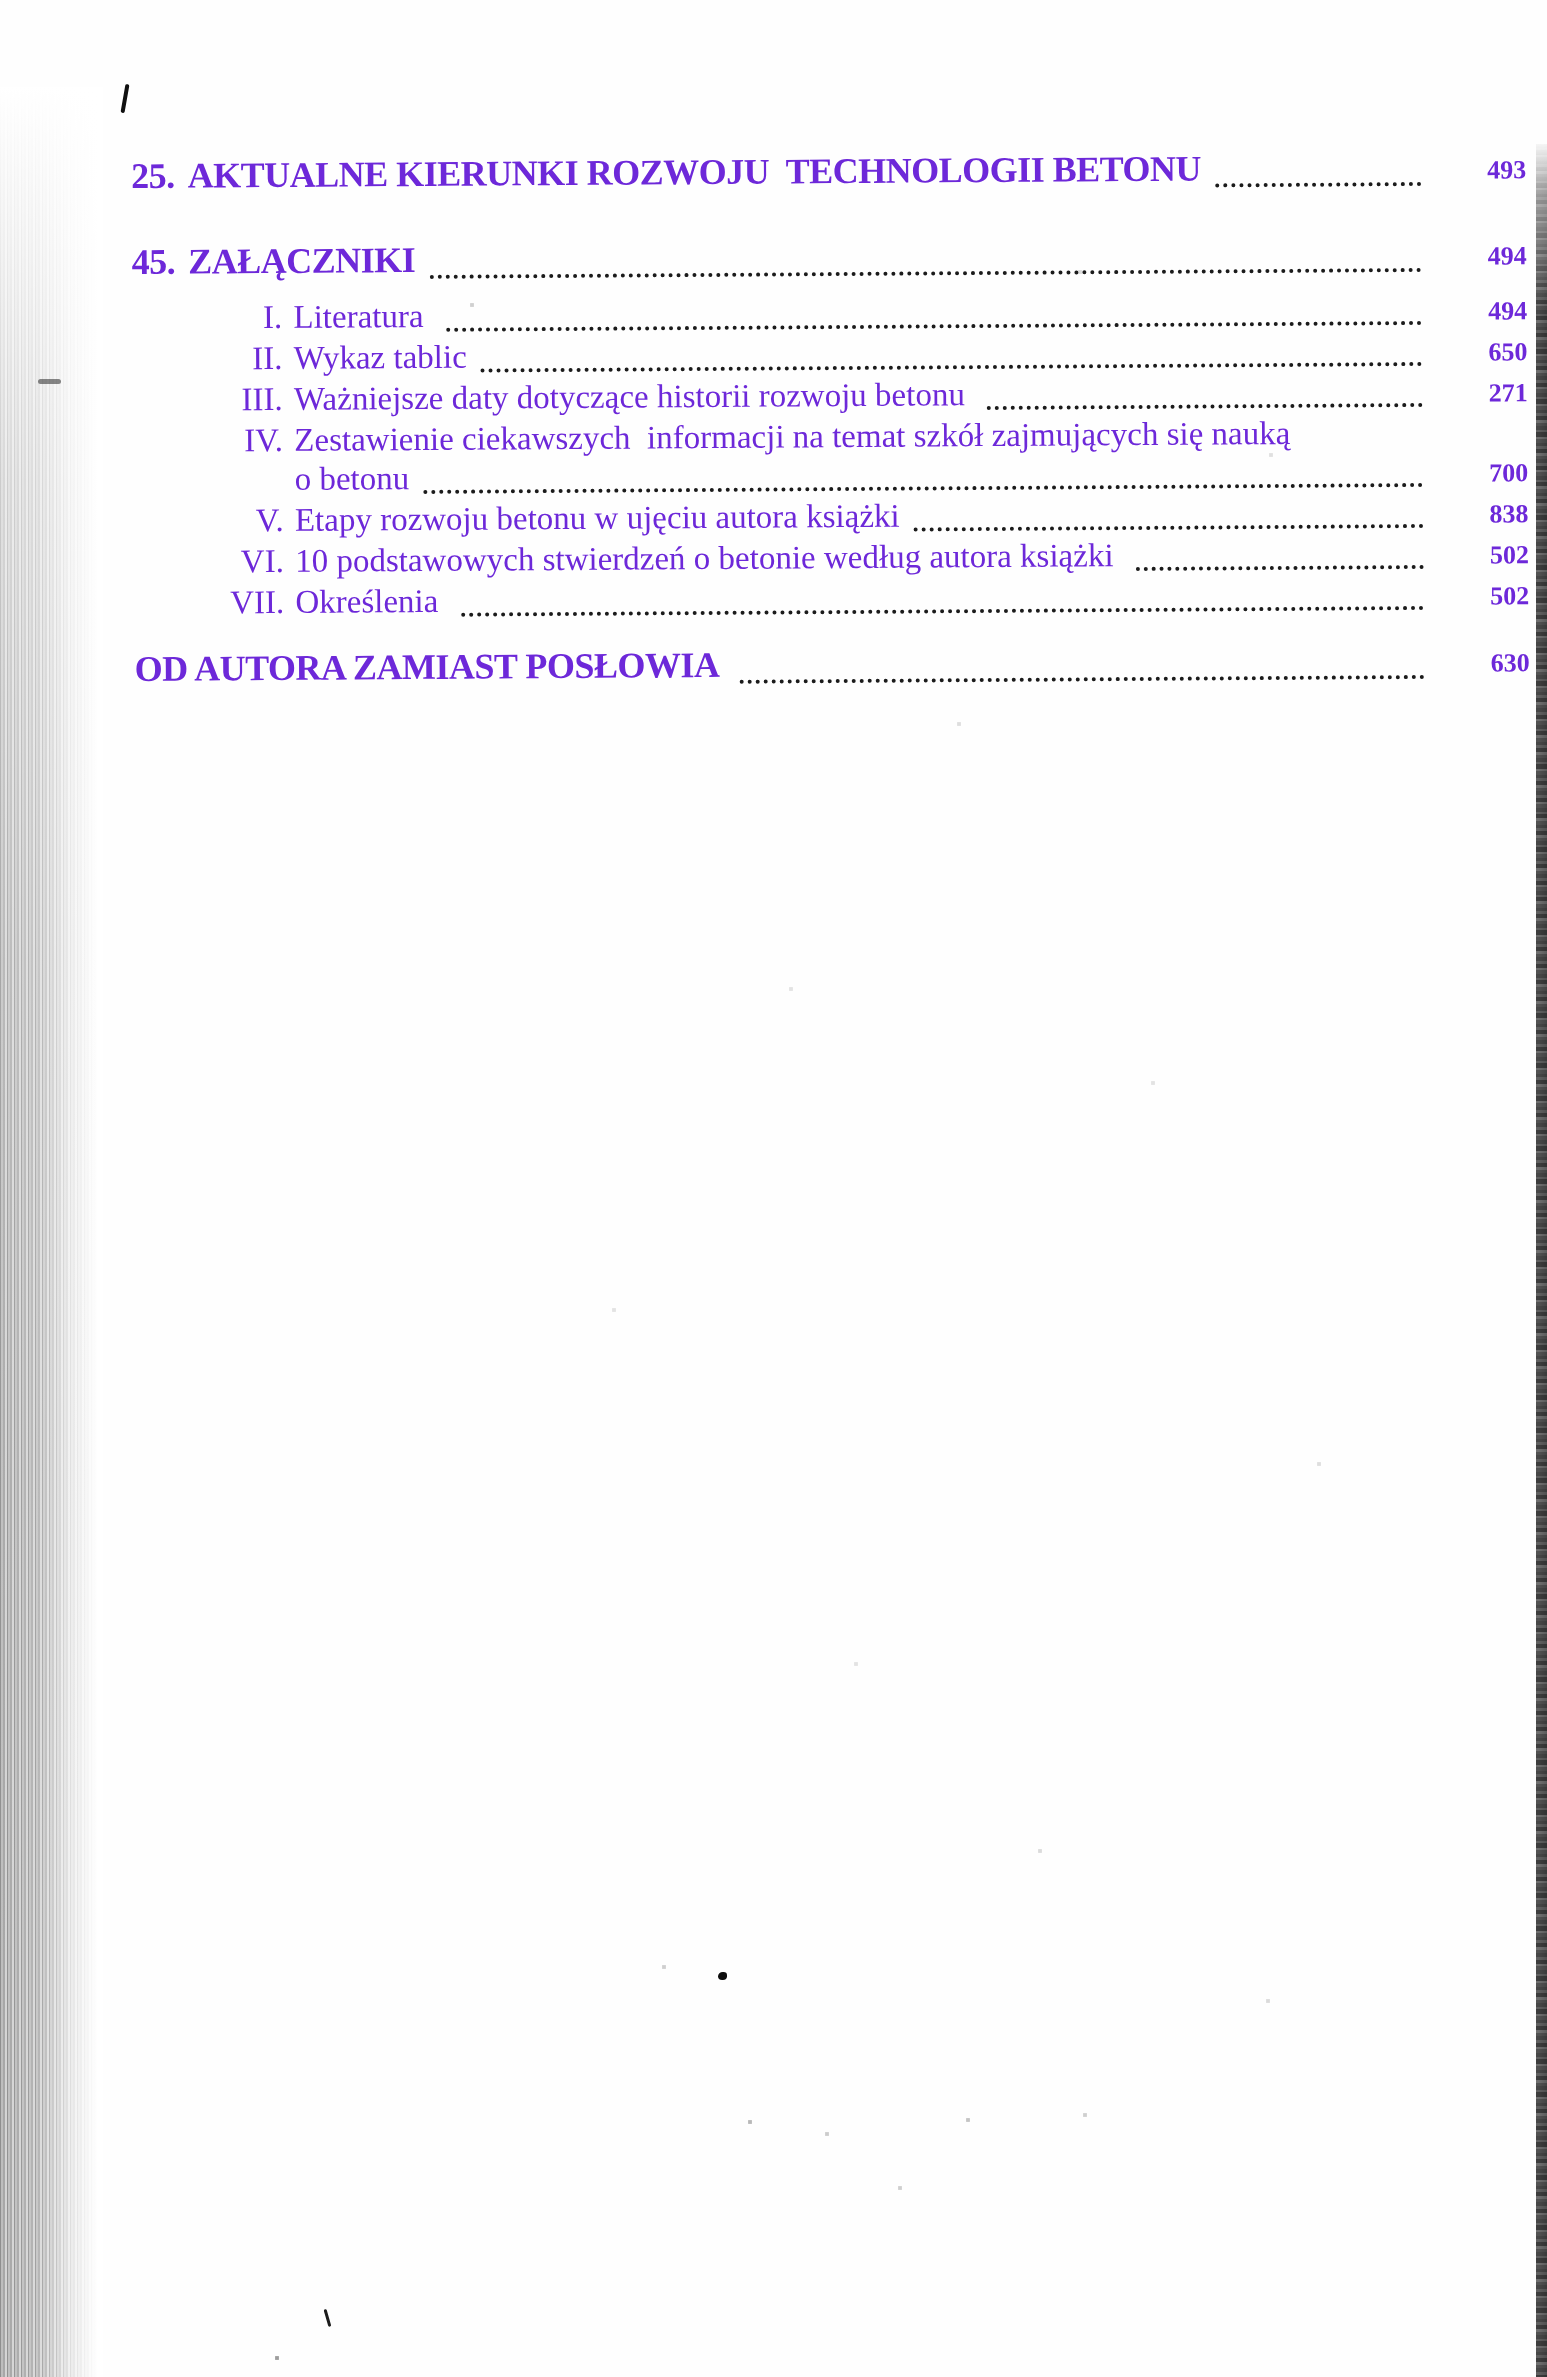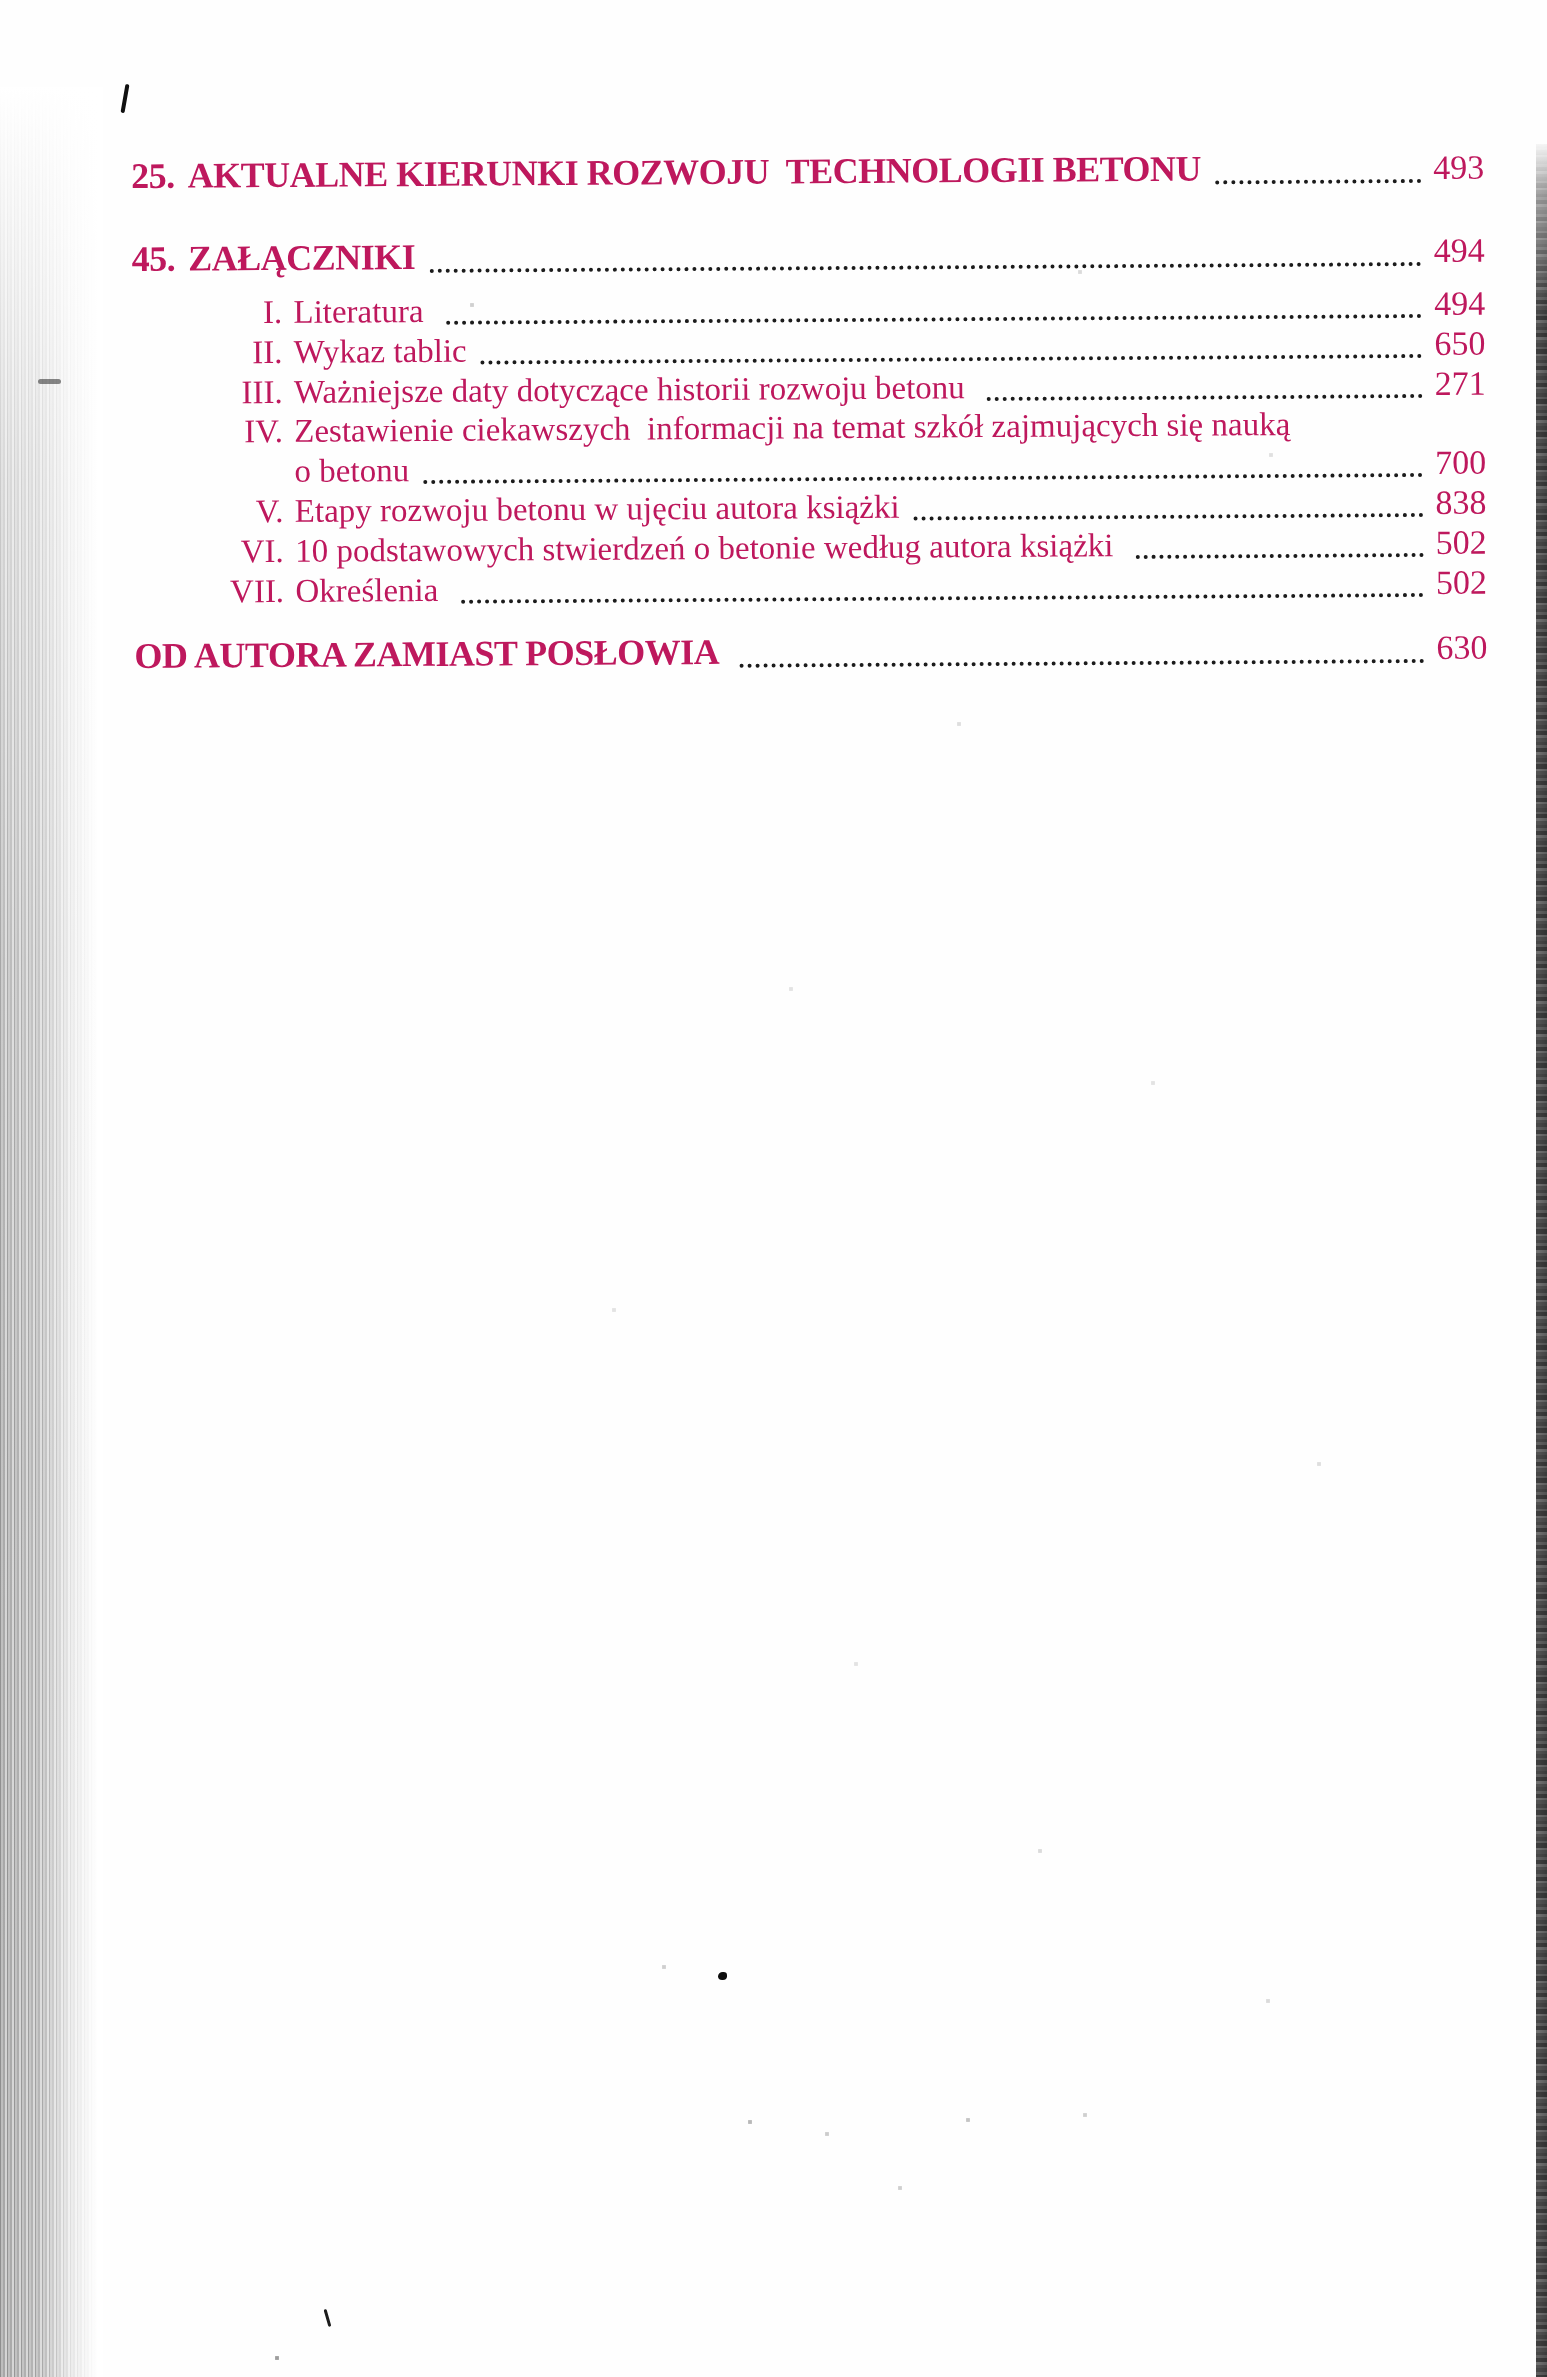--- a/index.html
+++ b/index.html
@@ -2,21 +2,21 @@
 <html style="font-size:14px"><head>
 <meta charset="utf-8">
 <style>
   html,body{margin:0;padding:0;background:#e8e8e8;}
   .page{
     position:relative;
     width:1547px;height:2377px;
     background:#fefefe;
     overflow:hidden;
     font-family:"Liberation Serif","DejaVu Serif",serif;
-    color:#be185d;
+    color:#6d28d9;
   }
 
   
   .left-band{
     position:absolute;left:0;top:87px;bottom:0;width:103px;
     background:
       linear-gradient(to bottom, rgba(255,255,255,1) 0px, rgba(255,255,255,.85) 131px, rgba(255,255,255,.55) 393px, rgba(255,255,255,.22) 873px, rgba(255,255,255,.05) 1396px, rgba(255,255,255,0) 1920px),
       linear-gradient(to right, rgba(255,255,255,0) 0px, rgba(255,255,255,.18) 39px, rgba(255,255,255,.7) 70px, rgba(255,255,255,1) 98px),
       repeating-linear-gradient(to right, #8f8f8f 0 0.9px, #bdbdbd 0.9px 2.6px, #dedede 2.6px 3.5px, #a6a6a6 3.5px 5.2px, #d3d3d3 5.2px 7px);
   }
@@ -44,21 +44,21 @@
   .chapnum{margin-right:13px;white-space:pre;}
   .num{flex:0 0 150px;text-align:right;white-space:pre;}
   .sub .title{margin-left:11.3px;}
   .title{white-space:pre-wrap;}
   .leader{
     flex:1 1 auto;align-self:flex-end;
     height:8.7px;min-width:35px;
     margin:0 12.2px 6.1px 14px;
     border-bottom:4.4px dotted #1b1b1b;
   }
-  .pg{flex:0 0 93px;text-align:left;font-weight:400;font-size:34px;letter-spacing:0;}
+  .pg{flex:0 0 93px;text-align:right;font-weight:700;font-size:26px;letter-spacing:0;}
 
   
   .slash{position:absolute;left:123px;top:84px;width:3.5px;height:29px;background:#101010;border-radius:1.7px;transform:rotate(10deg);}
   .backslash{position:absolute;left:326px;top:2309px;width:2.6px;height:18.3px;background:#1c1c1c;border-radius:1.7px;transform:rotate(-16deg);}
   .inkdot{position:absolute;left:718px;top:1972px;width:8.7px;height:7.9px;background:#0d0d0d;border-radius:58% 42% 50% 50%;}
   .band-smudge{position:absolute;left:38px;top:379px;width:23px;height:5.2px;background:rgba(40,40,40,.55);border-radius:2.6px;}
   .specks{position:absolute;left:0;top:0;width:1.7px;height:1.7px;background:transparent;
     box-shadow:
       471px 304px 0 0.9px rgba(90,90,90,.28),
       1079px 271px 0 0.9px rgba(110,110,110,.25),

